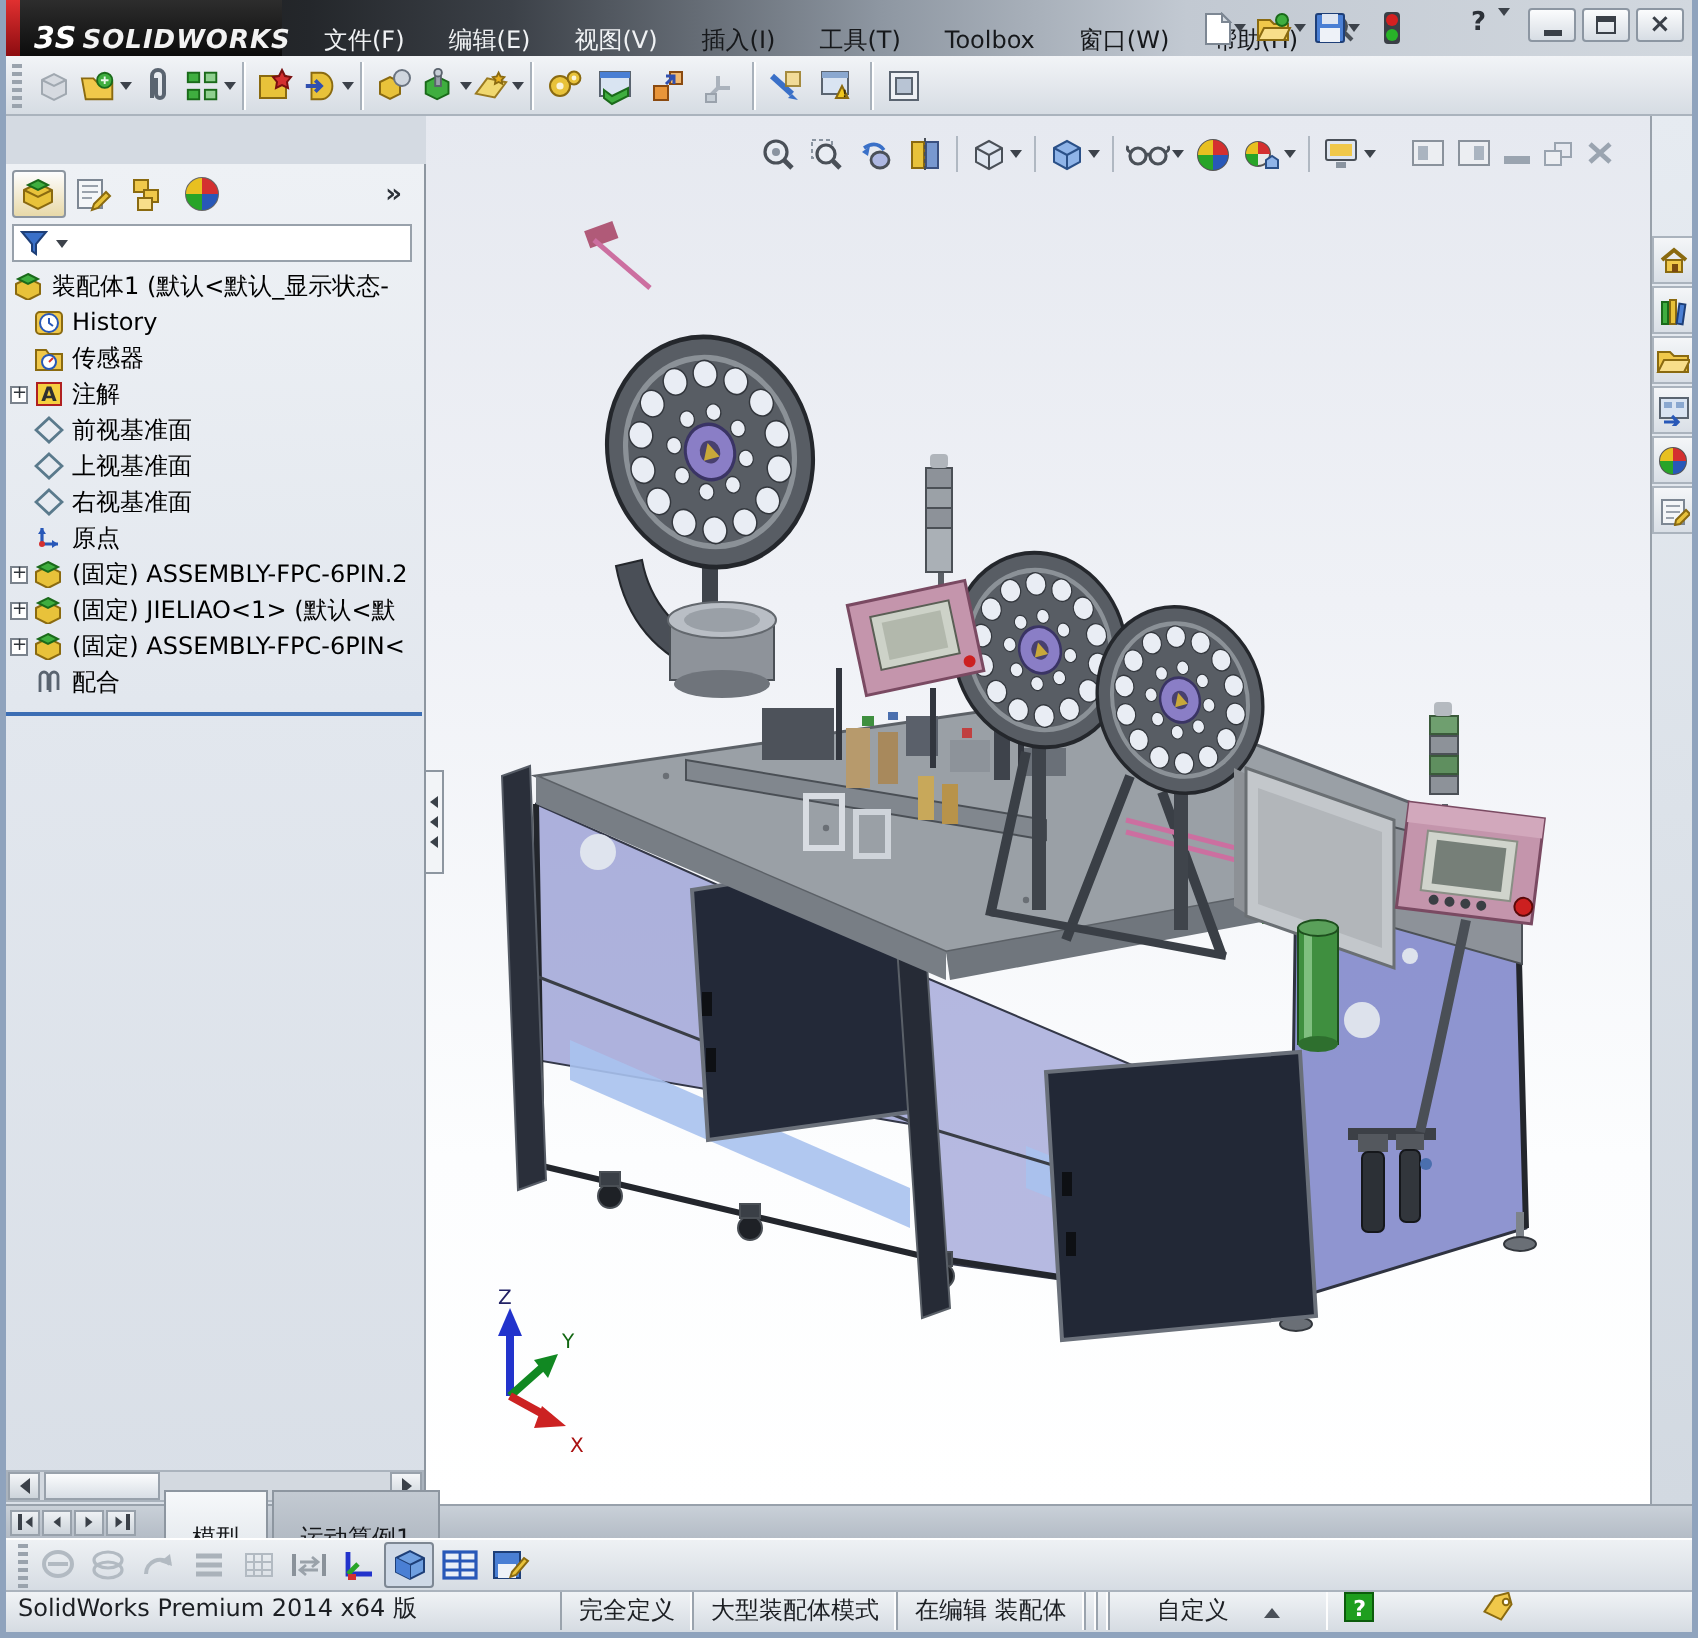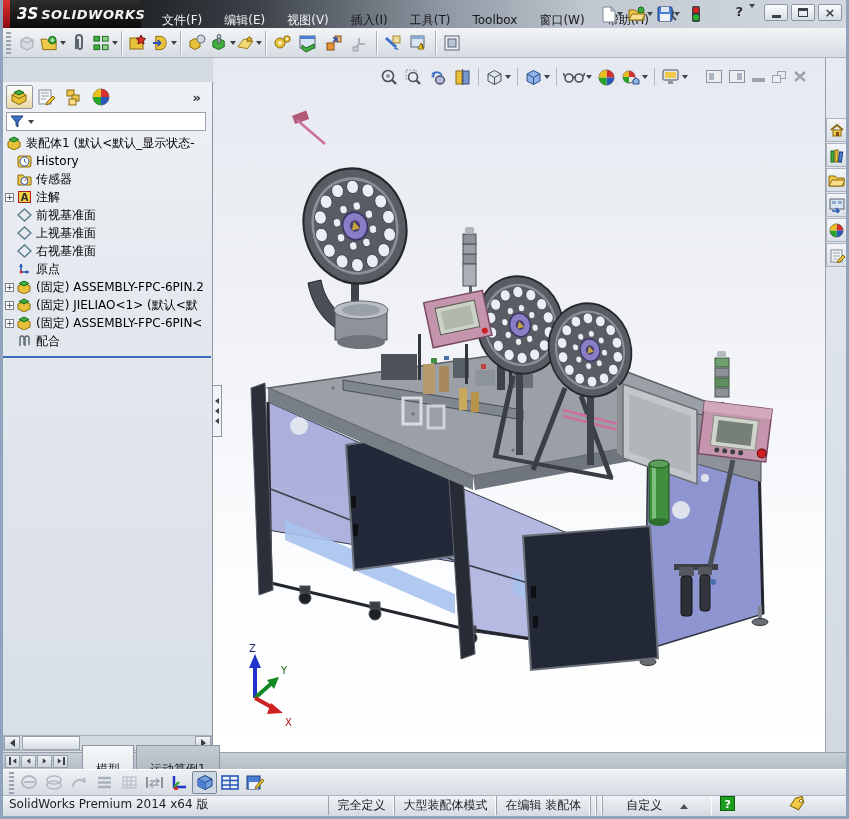--- a/index.html
+++ b/index.html
@@ -6,21 +6,21 @@
   html,body { width:849px; height:819px; overflow:hidden; }
   body { font-family:"DejaVu Sans", sans-serif; font-size:12px; position:relative;
          background:#b8c4d4; }
   .app { position:absolute; left:0; top:0; width:849px; height:819px;
          border-left:3px solid #8fa3bd; border-right:3px solid #8fa3bd; border-bottom:3px solid #8fa3bd;
          background:#d4dae2; }
 
   
   .titlebar { position:absolute; left:0; top:0; width:843px; height:28px;
     background:linear-gradient(90deg,#141414 0,#24272b 18%,#3c4148 30%,#8e97a2 52%,#c2c9d2 70%,#d2d8df 100%); }
-  .logo { position:absolute; left:0; top:0; width:138px; height:28px; background:linear-gradient(180deg,#2d2d2d,#0c0c0c); display:flex; align-items:center; }
+  .logo { position:absolute; left:0; top:0; width:138px; height:28px; background:linear-gradient(180deg,#2d2d2d,#0c0c0c); display:flex; align-items:flex-end; }
   .logo-red { position:absolute; left:0; top:0; width:7px; height:28px; background:linear-gradient(180deg,#e03030,#8c0c10); }
   .logo-mark { font-style:italic; font-weight:bold; color:#fff; font-size:15px; margin-left:14px; letter-spacing:0; }
   .logo-text { font-style:italic; font-weight:bold; color:#f2f2f2; font-size:13px; margin-left:3px; letter-spacing:.5px; }
   .menu { position:absolute; left:148px; top:0; height:28px; display:flex; align-items:center; }
   .menu-item { padding:0 11px; height:16px; line-height:28px; cursor:default; white-space:nowrap; }
   .m-light { color:#f0f2f4; } .m-dark { color:#16181b; }
   .qat { position:absolute; left:596px; top:2px; height:24px; display:flex; align-items:center; gap:2px; }
   .qbtn { width:26px; height:22px; display:flex; align-items:center; justify-content:center; }
   .dd { width:0; height:0; border-left:3px solid transparent; border-right:3px solid transparent; border-top:4px solid #3c424a; margin-left:1px; }
   .wbtns { position:absolute; right:4px; top:4px; display:flex; gap:3px; }
@@ -894,21 +894,21 @@
         <svg width="20" height="18" viewBox="0 0 20 18">
           <rect x="2" y="2" width="13" height="13" fill="#4a7fd4" stroke="#1e3f78"></rect>
           <rect x="4" y="8" width="9" height="7" fill="#eef2f8"></rect>
           <path d="M11,12 l6,-7 2,1.5 -6,7 -2.8,1 z" fill="#e8c23a" stroke="#8a6a10"></path>
         </svg>
       </div>
   </div>
 
   <div class="statusbar">
     <span class="sb-left">SolidWorks Premium 2014 x64 版</span>
-    <span class="sb-seg" style="margin-left:120px">完全定义</span>
+    <span class="sb-seg" style="margin-left:72px">完全定义</span>
     <span class="sb-seg">大型装配体模式</span>
     <span class="sb-seg">在编辑 装配体</span>
     <span class="sb-thin"></span>
       <span class="sb-thin"></span>
     <span class="sb-seg" style="width:110px;text-align:center">
       <span>自定义</span>
       <span style="display:inline-block;width:0;height:0;border-left:4px solid transparent;border-right:4px solid transparent;border-bottom:5px solid #4a5058;margin-left:14px"></span>
     </span>
     <span class="qhelp">?</span>
     <svg width="20" height="16" viewBox="0 0 20 16" style="margin-left:52px">

